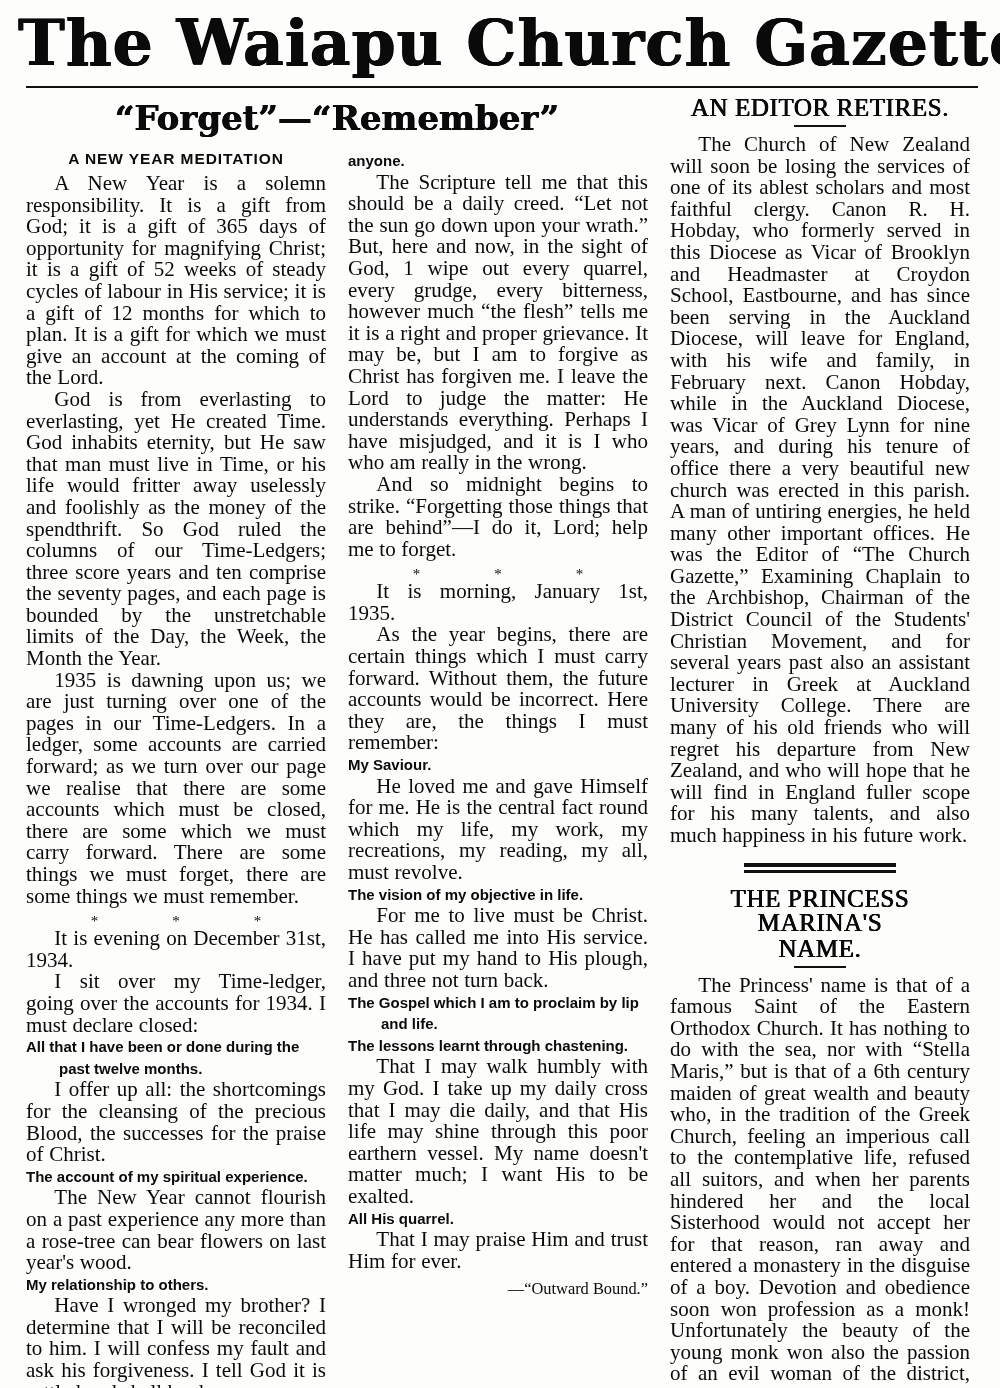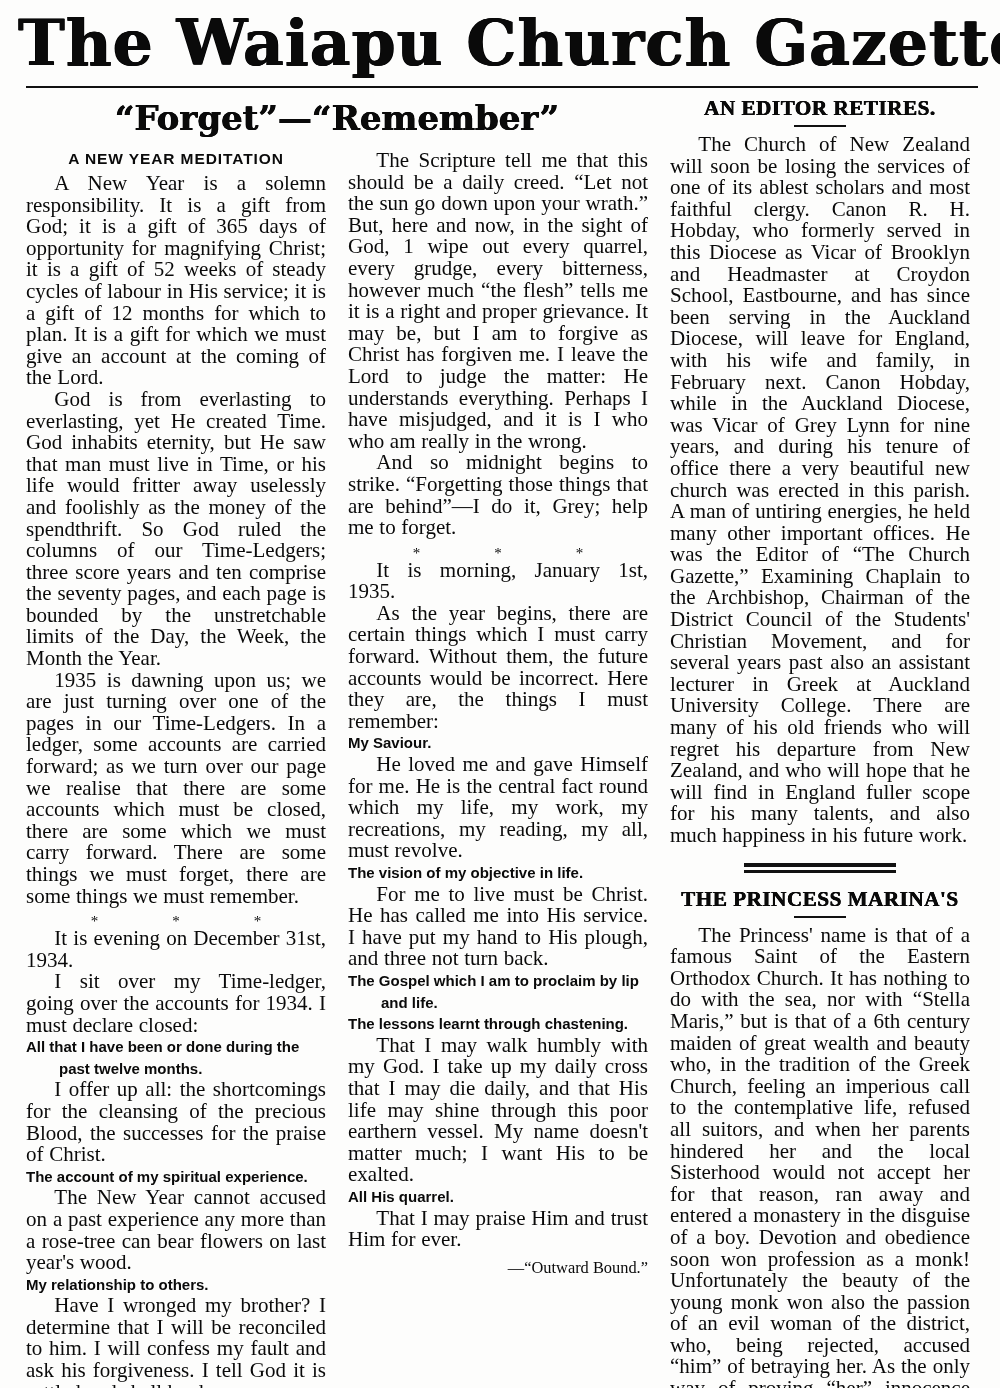--- a/index.html
+++ b/index.html
@@ -76,22 +76,22 @@
     font-weight: 700;
     font-size: 15.5px;
     letter-spacing: 0.9px;
     text-align: center;
     margin: 0 0 5px 0;
   }
 
   
   .section-head {
     font-family: "Liberation Serif", "DejaVu Serif", serif;
-    font-weight: 700;
-    font-size: 21px;
+    font-weight: 400;
+    font-size: 25px;
     line-height: 24px;
     letter-spacing: 0.6px;
     text-align: center;
     margin: 2px 0 2px 0;
     text-shadow: 0.35px 0 0 #000, -0.35px 0 0 #000;
   }
   .short-rule {
     width: 52px;
     height: 2px;
     background: #111;
@@ -170,31 +170,32 @@
               <div class="stars">
                 <span>*</span>
                 <span>*</span>
                 <span>*</span>
               </div>
               <p class="body">It is evening on December 31st, 1934.</p>
               <p class="body">I sit over my Time-ledger, going over the accounts for 1934. I must declare closed:</p>
               <p class="subhead hang">All that I have been or done during the past twelve months.</p>
               <p class="body">I offer up all: the shortcomings for the cleansing of the precious Blood, the successes for the praise of Christ.</p>
               <p class="subhead hang">The account of my spiritual experience.</p>
-              <p class="body">The New Year cannot accused on a past experience any more than a rose-tree can bear flowers on last year's wood.</p>
+              <p class="body">The New Year cannot flourish on a past experience any more than a rose-tree can bear flowers on last year's wood.</p>
               <p class="subhead">My relationship to others.</p>
               <p class="body">Have I wronged my brother? I determine that I will be reconciled to him. I will confess my fault and ask his forgiveness. I tell God it is settled and shall be done.</p>
               <p class="subhead">Every quarrel that I may have against</p>
             </div>
         </div>
 
         <div class="col col-2" style="width:300px; flex:0 0 300px;">
           <div>
+              <p class="subhead">anyone.</p>
               <p class="body">The Scripture tell me that this should be a daily creed. “Let not the sun go down upon your wrath.” But, here and now, in the sight of God, 1 wipe out every quarrel, every grudge, every bitterness, however much “the flesh” tells me it is a right and proper grievance. It may be, but I am to forgive as Christ has forgiven me. I leave the Lord to judge the matter: He understands everything. Perhaps I have misjudged, and it is I who who am really in the wrong.</p>
-              <p class="body">And so midnight begins to strike. “Forgetting those things that are behind”—I do it, Grey; help me to forget.</p>
+              <p class="body">And so midnight begins to strike. “Forgetting those things that are behind”—I do it, Lord; help me to forget.</p>
               <div class="stars">
                 <span>*</span>
                 <span>*</span>
                 <span>*</span>
               </div>
               <p class="body">It is morning, January 1st, 1935.</p>
               <p class="body">As the year begins, there are certain things which I must carry forward. Without them, the future accounts would be incorrect. Here they are, the things I must remember:</p>
               <p class="subhead">My Saviour.</p>
               <p class="body">He loved me and gave Himself for me. He is the central fact round which my life, my work, my recreations, my reading, my all, must revolve.</p>
               <p class="subhead">The vision of my objective in life.</p>
@@ -218,20 +219,21 @@
       <div>
           <p class="body">The Church of New Zealand will soon be losing the services of one of its ablest scholars and most faithful clergy. Canon R. H. Hobday, who formerly served in this Diocese as Vicar of Brooklyn and Headmaster at Croydon School, Eastbourne, and has since been serving in the Auckland Diocese, will leave for England, with his wife and family, in February next. Canon Hobday, while in the Auckland Diocese, was Vicar of Grey Lynn for nine years, and during his tenure of office there a very beautiful new church was erected in this parish. A man of untiring energies, he held many other important offices. He was the Editor of “The Church Gazette,” Examining Chaplain to the Archbishop, Chairman of the District Council of the Students' Christian Movement, and for several years past also an assistant lecturer in Greek at Auckland University College. There are many of his old friends who will regret his departure from New Zealand, and who will hope that he will find in England fuller scope for his many talents, and also much happiness in his future work.</p>
         </div>
 
       <div class="double-rule">
         <div class="r1"></div>
         <div class="r2"></div>
       </div>
 
       <div class="section-head">THE PRINCESS MARINA'S</div>
+      <div class="section-head">NAME.</div>
       <div class="short-rule"></div>
       <div>
           <p class="body">The Princess' name is that of a famous Saint of the Eastern Orthodox Church. It has nothing to do with the sea, nor with “Stella Maris,” but is that of a 6th century maiden of great wealth and beauty who, in the tradition of the Greek Church, feeling an imperious call to the contemplative life, refused all suitors, and when her parents hindered her and the local Sisterhood would not accept her for that reason, ran away and entered a monastery in the disguise of a boy. Devotion and obedience soon won profession as a monk! Unfortunately the beauty of the young monk won also the passion of an evil woman of the district, who, being rejected, accused “him” of betraying her. As the only way of proving “her” innocence was to betray her sex, “Marinus” allowed himself to be expelled with ignominy, and retired to a solitary cell</p>
         </div>
 
     </div>
 
   </div>
 </div>
 

